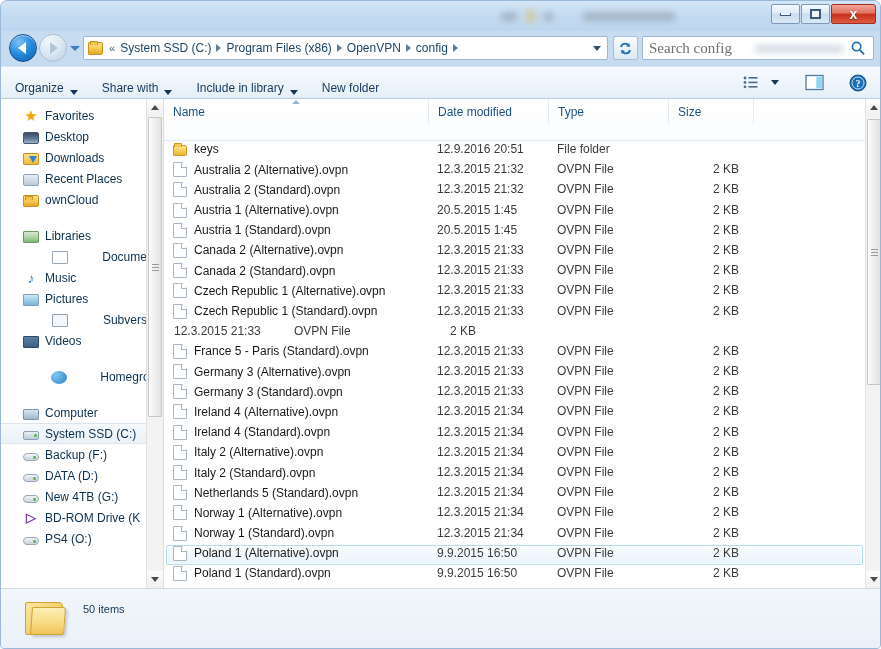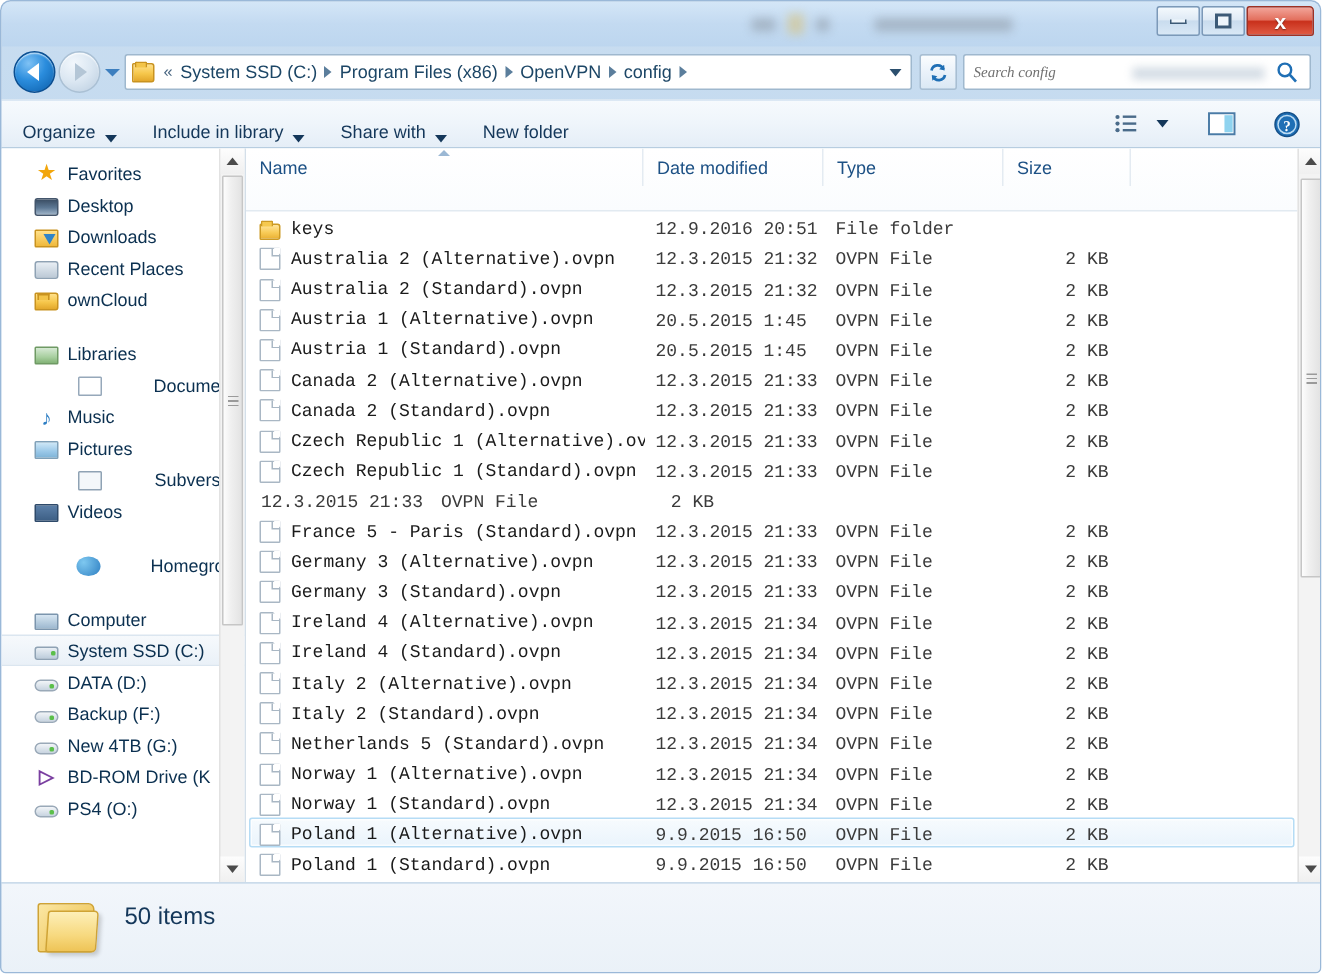--- a/index.html
+++ b/index.html
@@ -159,22 +159,22 @@
   #searchbox {
     position: absolute; left: 641px; top: 5px;
     width: 232px; height: 24px;
     background: #ffffff;
     border: 1px solid #9fb8ce; border-radius: 2px;
     display: flex; align-items: center;
   }
   #search-input {
     border: none; outline: none; background: transparent;
     flex: 1; height: 20px; margin-left: 6px;
-    font-family: "Liberation Serif", serif; font-style: italic;
-    font-size: 10px; color: #707070;
+    font-family: "Liberation Serif", serif; 
+    font-size: 15px; color: #707070;
   }
   #search-input::placeholder { color: #707070; opacity: 1; }
   #search-blur {
     position: absolute; right: 30px; top: 8px;
     width: 88px; height: 8px; background: #9fb2c4;
     filter: blur(3px); opacity: .45;
   }
   .mag { margin-right: 7px; flex: 0 0 auto; }
 
   
@@ -339,28 +339,27 @@
   #col-size { width: 85px; }
   #col-pad  { flex: 1; border-right: none; }
 
   #rows {
     position: relative;
     width: 701px;
     height: 463px;
     overflow: hidden;
   }
   .frow {
-    display: flex; align-items: flex-end;
+    display: flex; align-items: flex-start;
     height: 20.2px;
     font-size: 12px; color: #1a1a1a;
     cursor: default;
     border: 1px solid transparent;
     margin: 0 2px;
     border-radius: 2px;
-    font-family: Liberation Mono, monospace;
   }
   .frow.hovered {
     background: linear-gradient(to bottom, #f7fbfe 0%, #eaf4fc 100%);
     border: 1px solid #b5dcf5;
     box-shadow: inset 0 0 0 1px rgba(255,255,255,.7);
   }
   .cell-name {
     width: 263px; display: flex; align-items: center; gap: 7px;
     padding-left: 6px; overflow: hidden; white-space: nowrap;
   }
@@ -414,21 +413,21 @@
   }
   #status-folder .front {
     position: absolute; left: 6px; top: 7px; width: 34px; height: 28px;
     background: linear-gradient(to bottom, #fdefb8 0%, #f7d97f 60%, #eec457 100%);
     border: 1px solid #cfa335; border-radius: 2px 3px 3px 2px;
     transform: skewX(-4deg);
     box-shadow: 2px 2px 3px rgba(0,0,0,.18);
   }
   #status-text {
     position: absolute; left: 82px; top: 14px;
-    font-size: 16px; color: #14375a;
+    font-size: 11px; color: #14375a;
   }
 </style>
 </head>
 <body>
 
 <div id="window">
 
   <div id="titlebar">
     <div id="titlebar-blur">
       <span class="blurchunk blur-a"></span>
@@ -493,25 +492,25 @@
       </svg>
     </div>
   </div>
 
   <div id="toolbar">
     <div class="tbitem">
       <span>Organize</span>
       <span class="tbcaret"></span>
     </div>
     <div class="tbitem">
+      <span>Share with</span>
+      <span class="tbcaret"></span>
+    </div>
+    <div class="tbitem">
       <span>Include in library</span>
-      <span class="tbcaret"></span>
-    </div>
-    <div class="tbitem">
-      <span>Share with</span>
       <span class="tbcaret"></span>
     </div>
     <div class="tbitem">
       <span>New folder</span>
     </div>
 
     <div id="toolbar-right">
       <div class="tbicon">
         <svg width="17" height="15" viewBox="0 0 17 15">
           <circle cx="3" cy="3" r="1.4" fill="#4a6b8a"></circle>
@@ -613,25 +612,25 @@
           <div class="navrow">
             <span class="navicon ic-computer"></span>
             <span>Computer</span>
           </div>
           <div class="navrow child selected">
             <span class="navicon ic-drive-sys"></span>
             <span>System SSD (C:)</span>
           </div>
           <div class="navrow child">
             <span class="navicon ic-drive"></span>
+            <span>Backup (F:)</span>
+          </div>
+          <div class="navrow child">
+            <span class="navicon ic-drive"></span>
             <span>DATA (D:)</span>
-          </div>
-          <div class="navrow child">
-            <span class="navicon ic-drive"></span>
-            <span>Backup (F:)</span>
           </div>
           <div class="navrow child">
             <span class="navicon ic-drive"></span>
             <span>New 4TB (G:)</span>
           </div>
           <div class="navrow child">
             <span class="navicon ic-bd">▷</span>
             <span>BD-ROM Drive (K</span>
           </div>
           <div class="navrow child">

